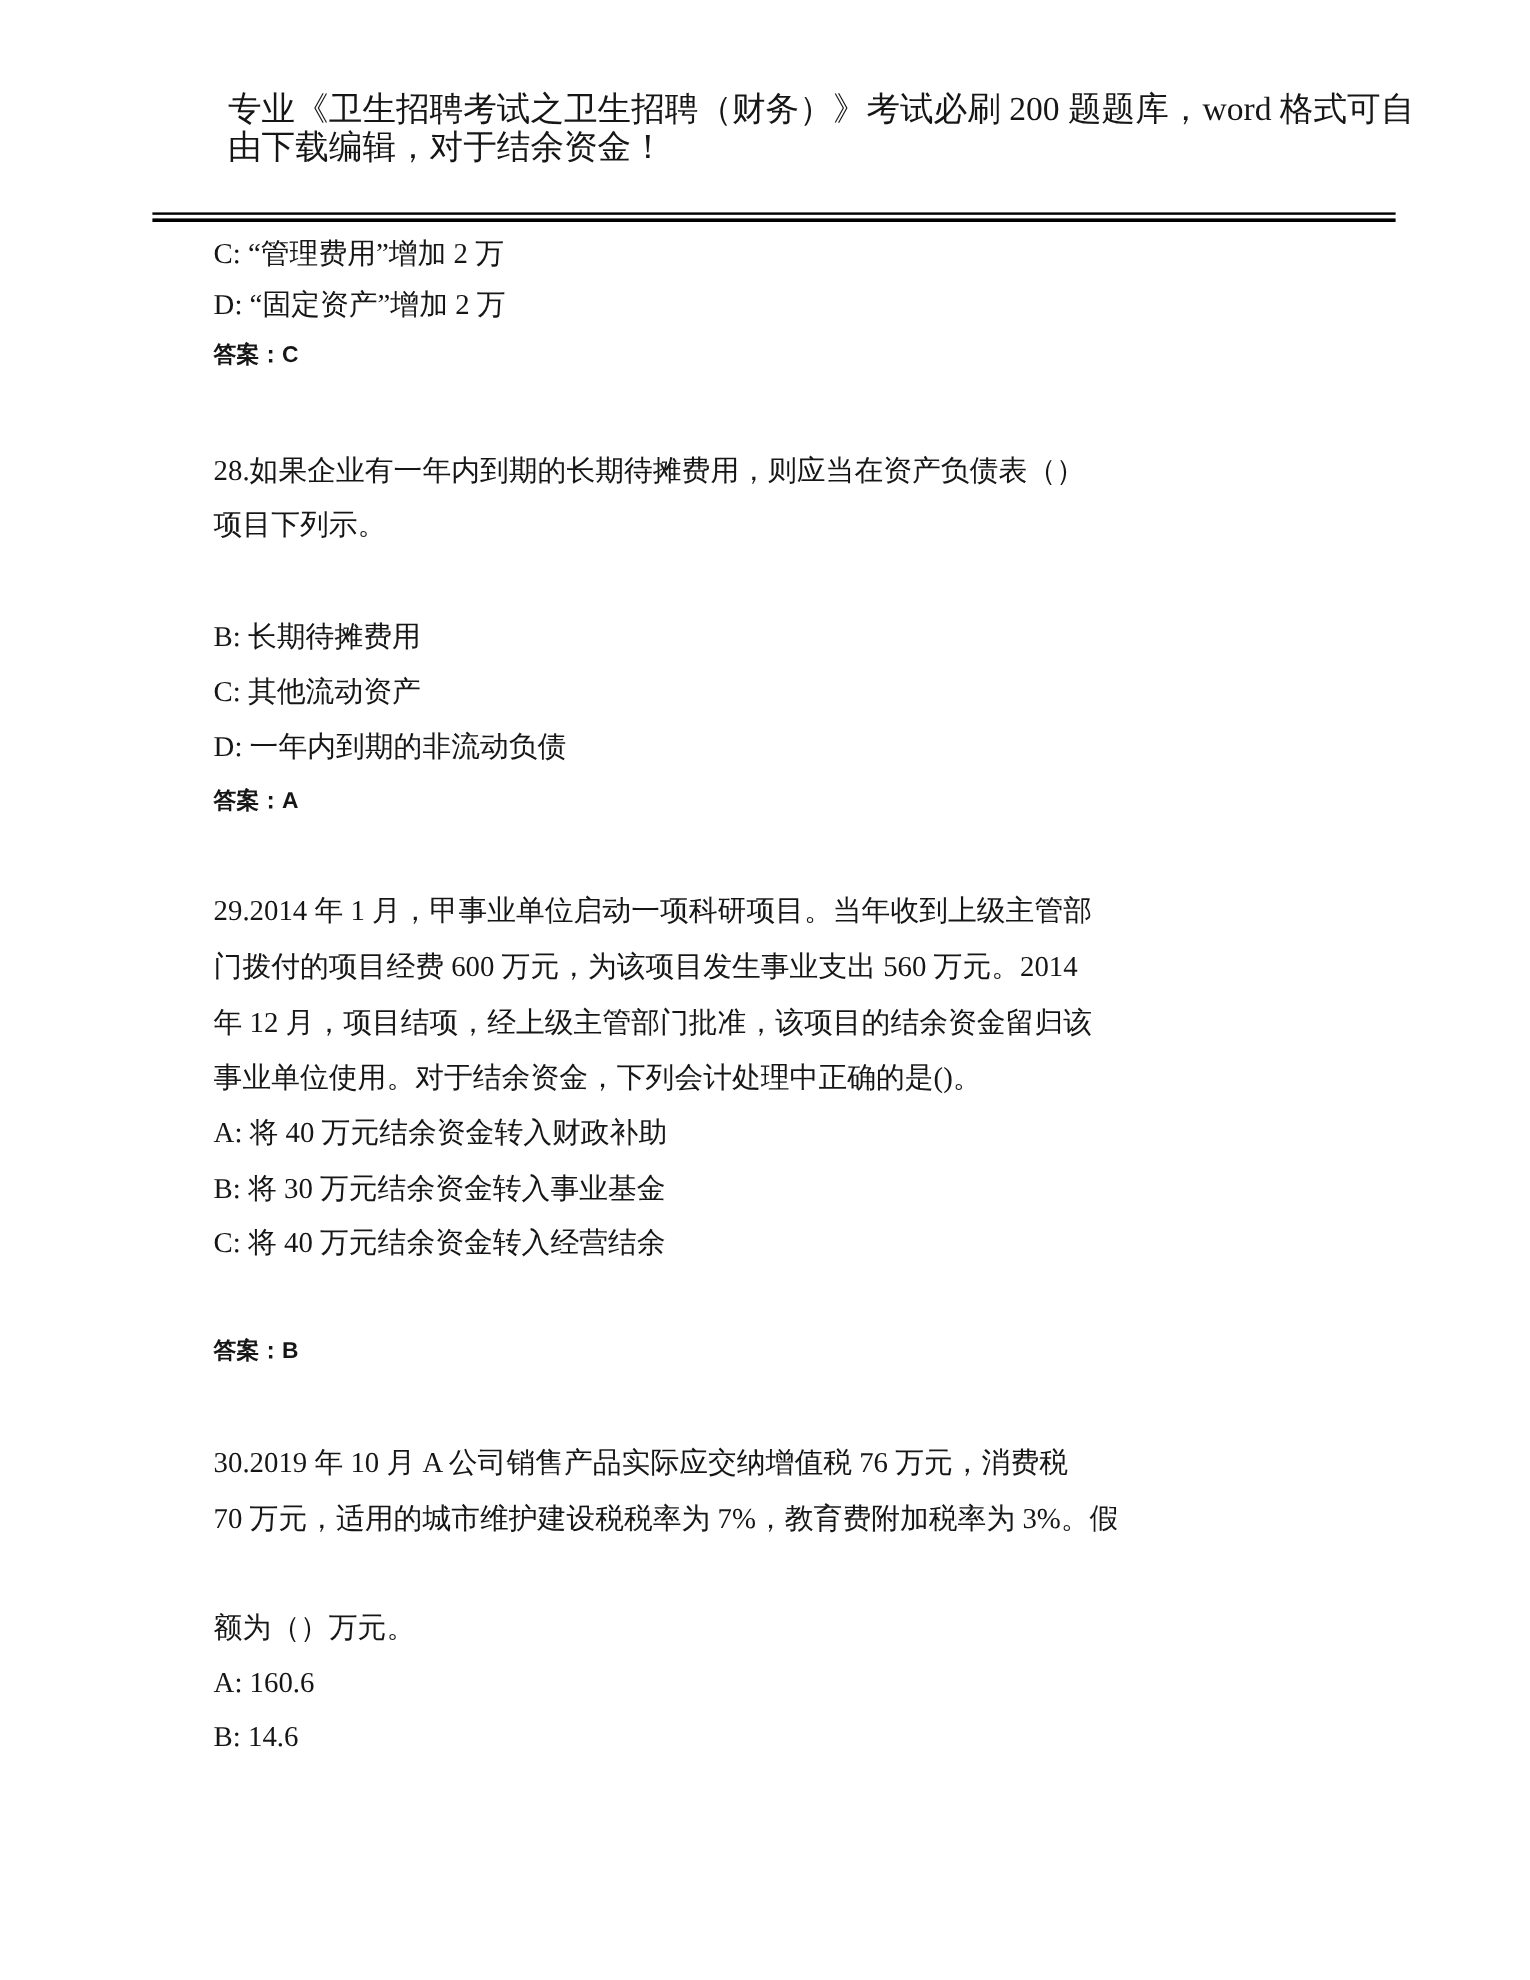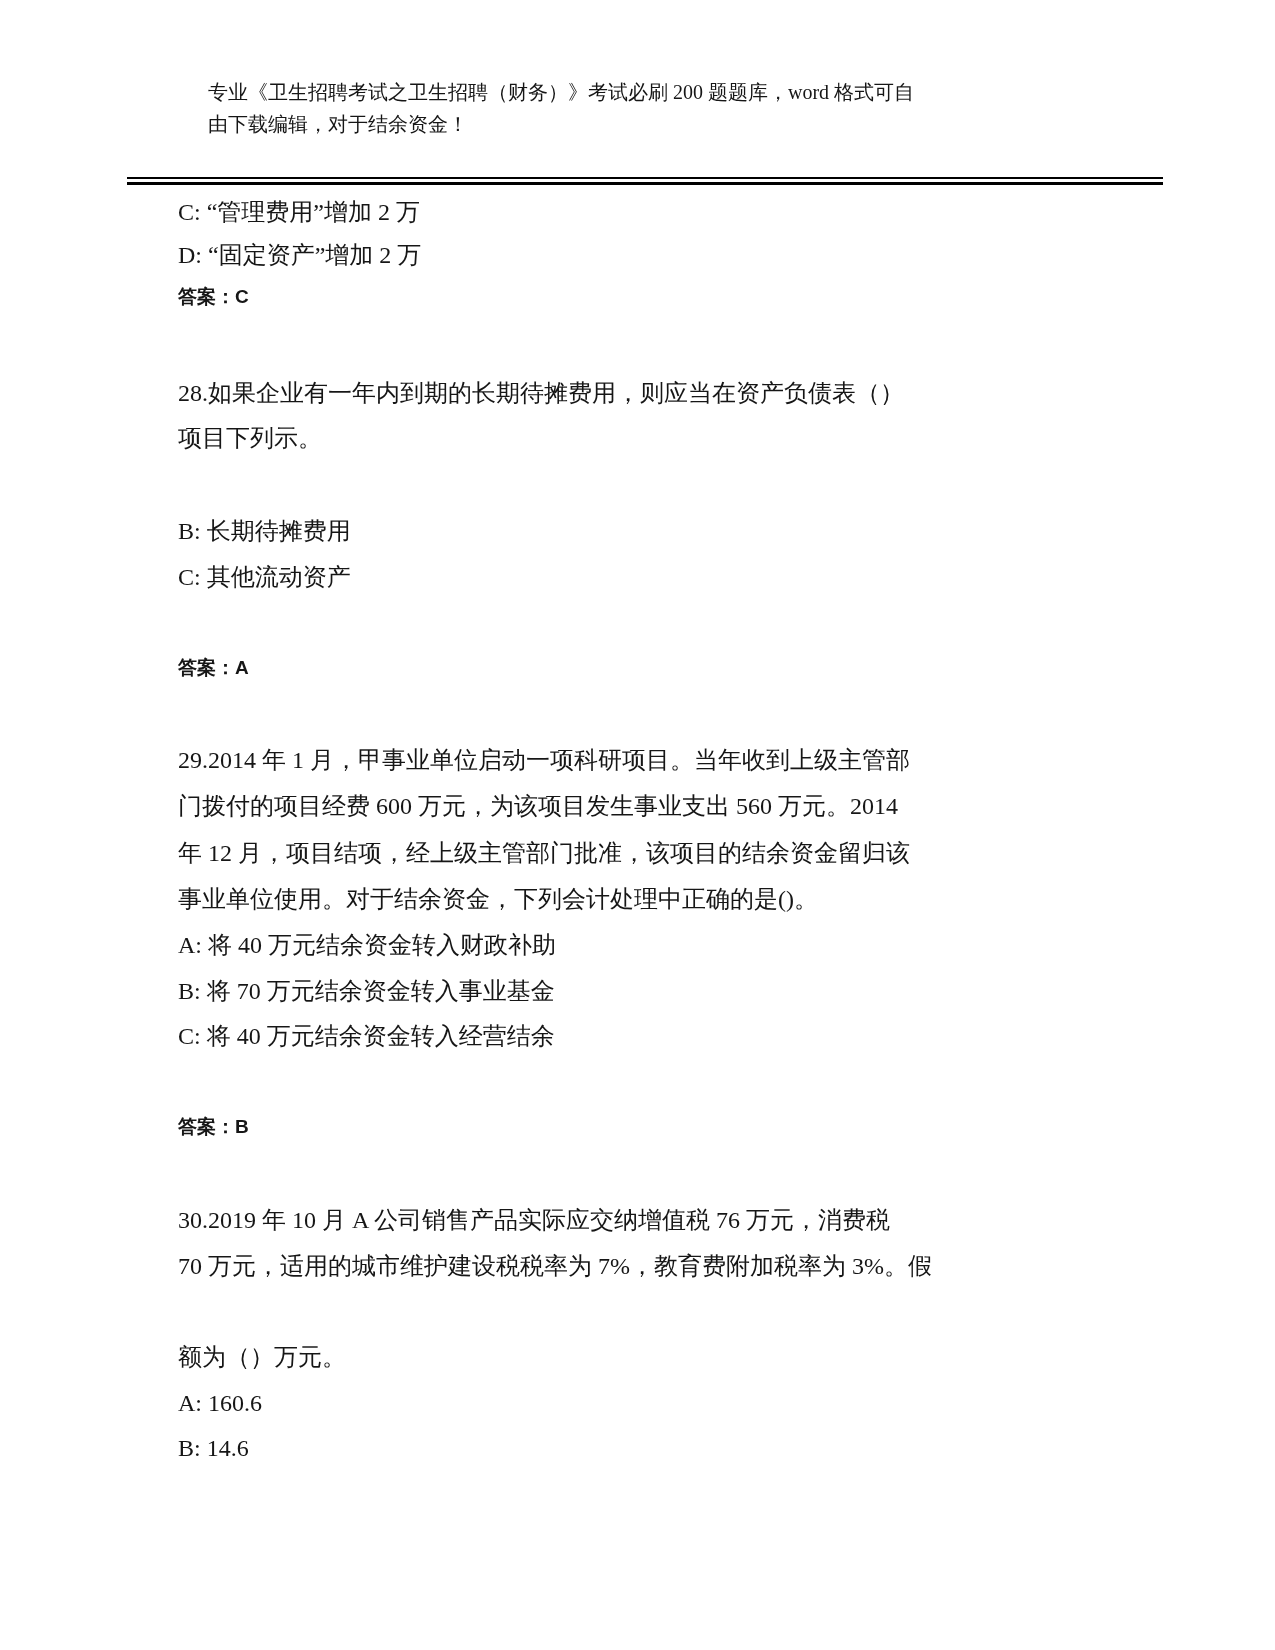--- a/index.html
+++ b/index.html
@@ -7,22 +7,22 @@
     position:relative;
     width:1275px;
     height:1650px;
     background:#ffffff;
     font-family:"Liberation Serif","DejaVu Serif",serif;
     color:#161616;
     overflow:hidden;
   }
   .hline{
     position:absolute;
-    left:208px;
-    font-size:20px;
+    left:190px;
+    font-size:28px;
     line-height:30px;
     white-space:pre;
     text-align:center;
   }
   .divider{
     position:absolute;
     left:127px;
     top:177px;
     width:1036px;
     height:3px;
@@ -53,28 +53,29 @@
   <div class="divider"></div>
 
   <div class="ln" style="top:196px">C: “管理费用”增加 2 万</div>
   <div class="ln" style="top:239px">D: “固定资产”增加 2 万</div>
   <div class="ln answer" style="top:281px">答案：C</div>
 
   <div class="ln" style="top:377px">28.如果企业有一年内到期的长期待摊费用，则应当在资产负债表（）</div>
   <div class="ln" style="top:422px">项目下列示。</div>
   <div class="ln" style="top:515px">B: 长期待摊费用</div>
   <div class="ln" style="top:561px">C: 其他流动资产</div>
+  <div class="ln" style="top:607px">D: 一年内到期的非流动负债</div>
   <div class="ln answer" style="top:652px">答案：A</div>
 
   <div class="ln" style="top:744px">29.2014 年 1 月，甲事业单位启动一项科研项目。当年收到上级主管部</div>
   <div class="ln" style="top:790px">门拨付的项目经费 600 万元，为该项目发生事业支出 560 万元。2014</div>
   <div class="ln" style="top:837px">年 12 月，项目结项，经上级主管部门批准，该项目的结余资金留归该</div>
   <div class="ln" style="top:883px">事业单位使用。对于结余资金，下列会计处理中正确的是()。</div>
   <div class="ln" style="top:929px">A: 将 40 万元结余资金转入财政补助</div>
-  <div class="ln" style="top:975px">B: 将 70 万元结余资金转入事业基金</div>
+  <div class="ln" style="top:975px">B: 将 30 万元结余资金转入事业基金</div>
   <div class="ln" style="top:1020px">C: 将 40 万元结余资金转入经营结余</div>
   <div class="ln answer" style="top:1111px">答案：B</div>
 
   <div class="ln" style="top:1204px">30.2019 年 10 月 A 公司销售产品实际应交纳增值税 76 万元，消费税</div>
   <div class="ln" style="top:1250px">70 万元，适用的城市维护建设税税率为 7%，教育费附加税率为 3%。假</div>
   <div class="ln" style="top:1341px">额为（）万元。</div>
   <div class="ln" style="top:1387px">A: 160.6</div>
   <div class="ln" style="top:1432px">B: 14.6</div>
 
 </div>

